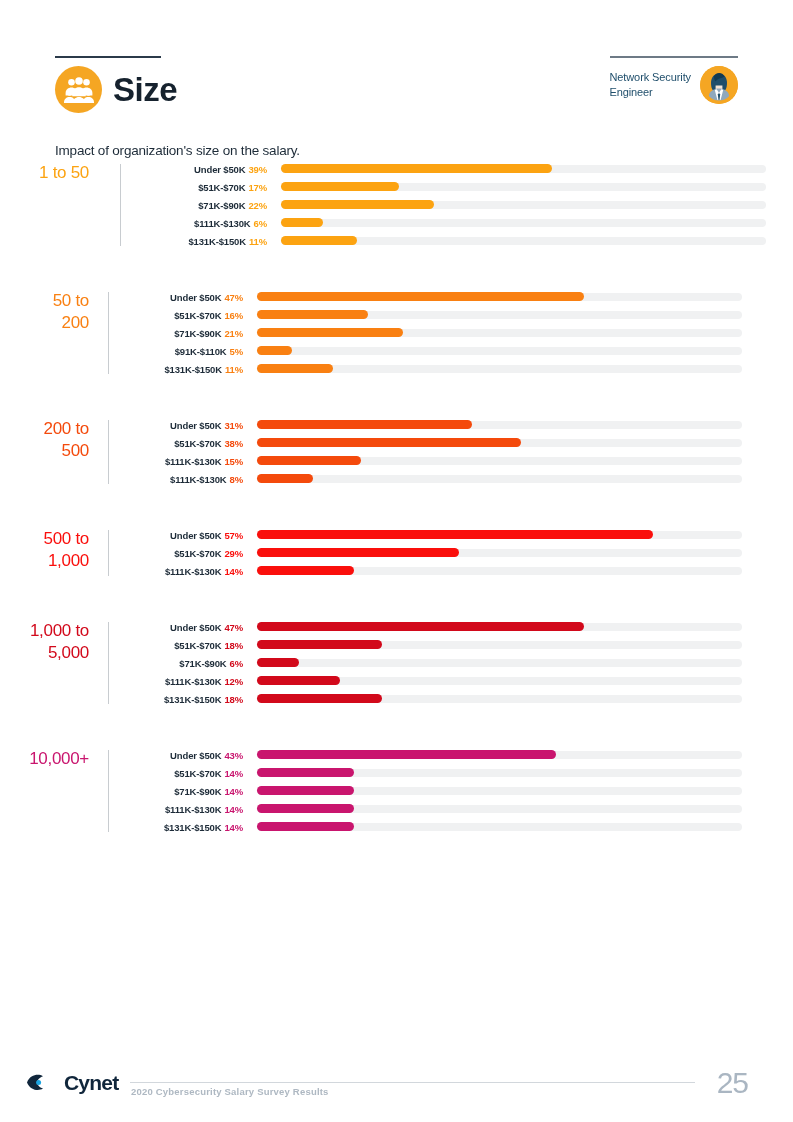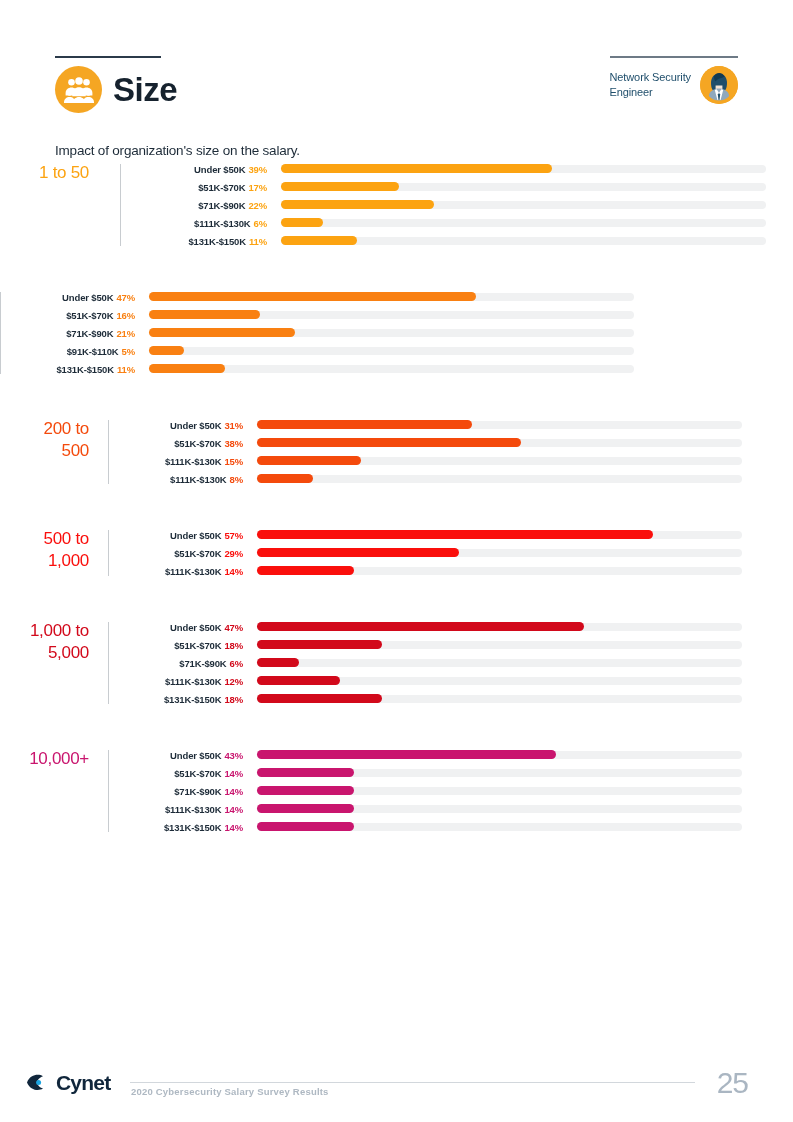--- a/index.html
+++ b/index.html
@@ -186,21 +186,21 @@
     width: 565px;
     height: 1px;
     background: #d2d7dc;
   }
   .footer-logo {
     position: absolute;
     left: 27px;
     top: 1072px;
     display: flex;
     align-items: center;
-    gap: 12px;
+    gap: 20px;
   }
   .footer-logo-text {
     font-size: 21px;
     font-weight: bold;
     color: #10263b;
     letter-spacing: -0.8px;
     line-height: 1;
   }
   .footer-caption {
     position: absolute;
@@ -307,20 +307,24 @@
           <div class="row">
             <div class="row-label"><span>$131K-$150K</span><span class="pct" style="color: rgb(252, 163, 17);">11%</span></div>
             <div class="track">
               <div class="track-bg" style="width: 485px;"></div>
               <div class="bar" style="background: rgb(252, 163, 17); width: 76px;"></div>
             </div>
           </div>
         </div>
       </div>
       <div class="group" style="margin-bottom: 38px;">
+        <div class="group-label" style="color: rgb(249, 128, 18);">
+          <div>50 to</div>
+          <div>200</div>
+        </div>
         <div class="group-divider"></div>
         <div class="rows">
           <div class="row">
             <div class="row-label"><span>Under $50K</span><span class="pct" style="color: rgb(249, 128, 18);">47%</span></div>
             <div class="track">
               <div class="track-bg" style="width: 485px;"></div>
               <div class="bar" style="background: rgb(249, 128, 18); width: 327px;"></div>
             </div>
           </div>
           <div class="row">

